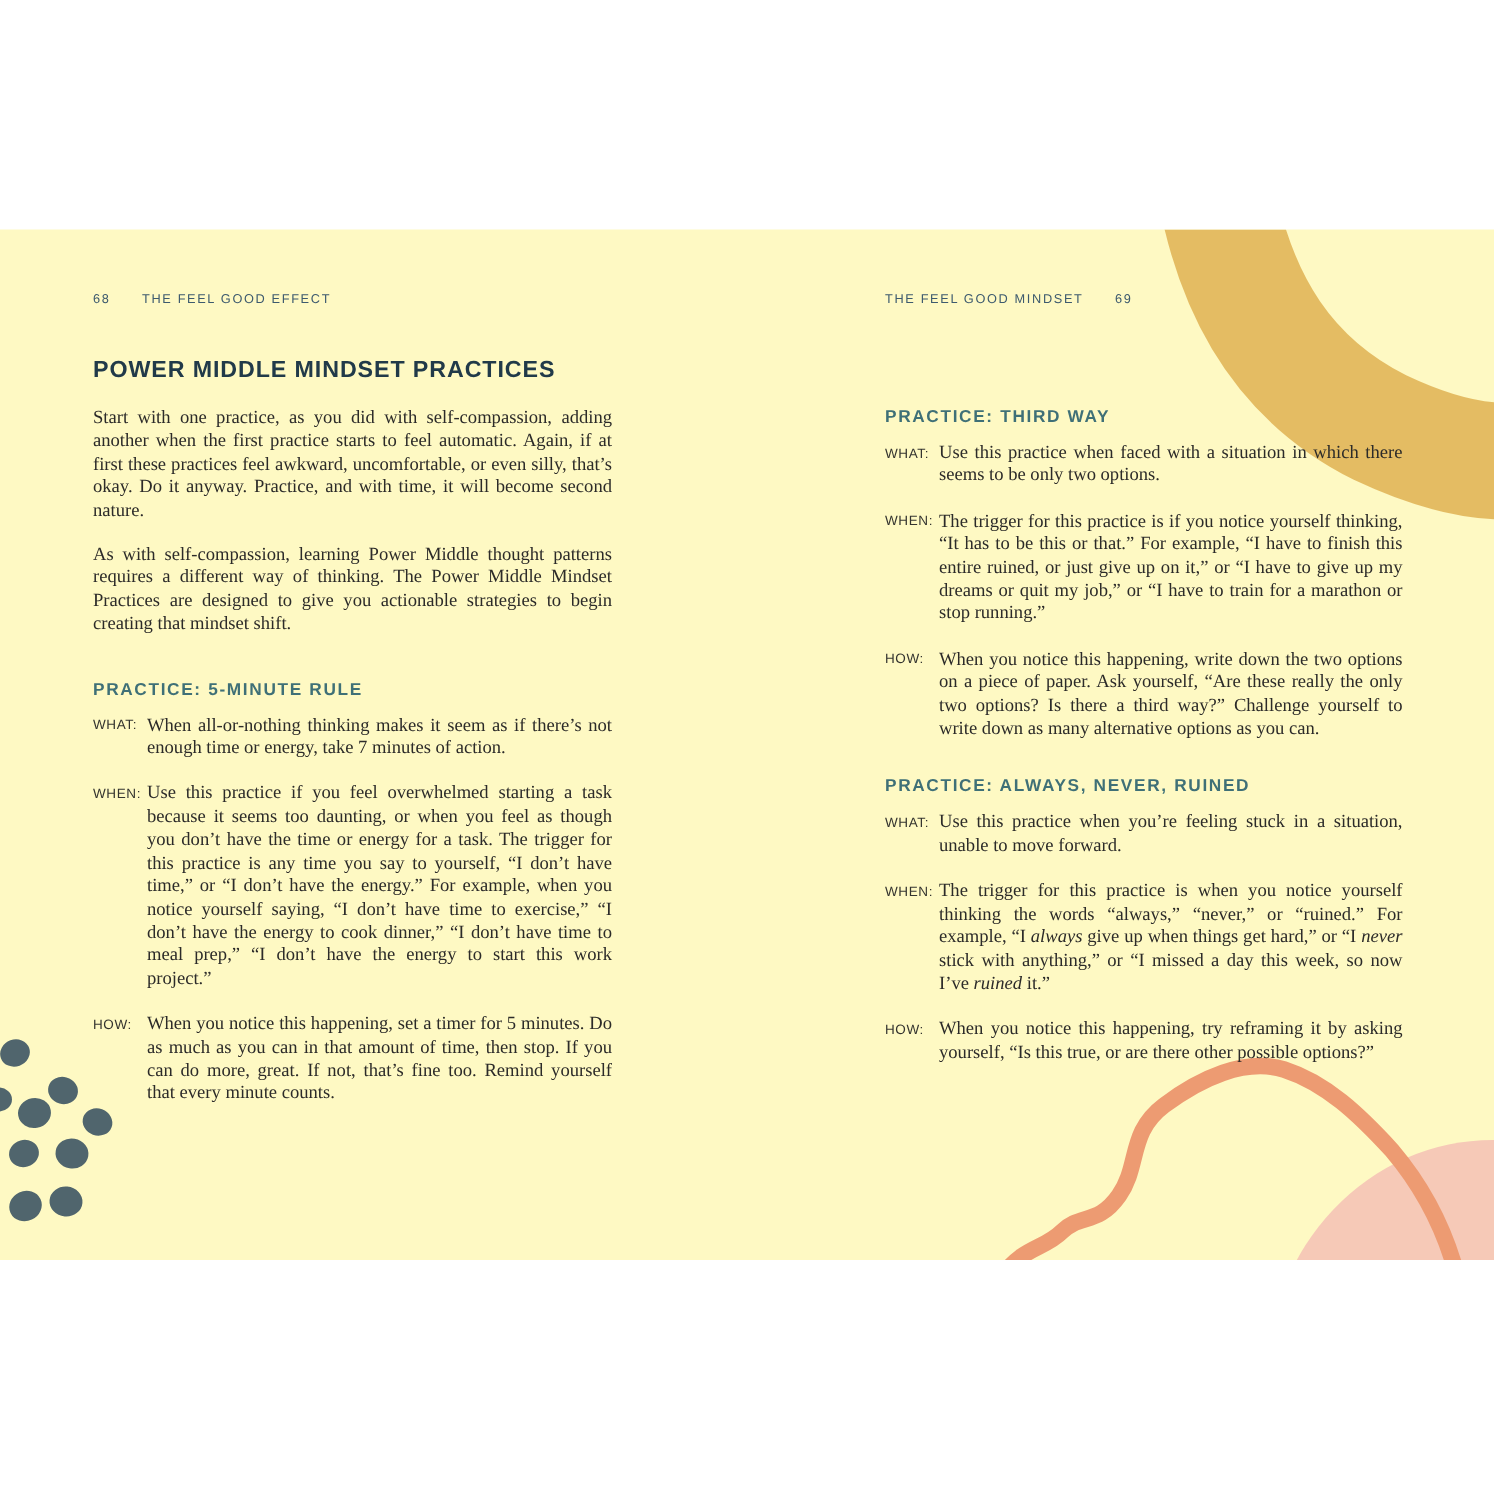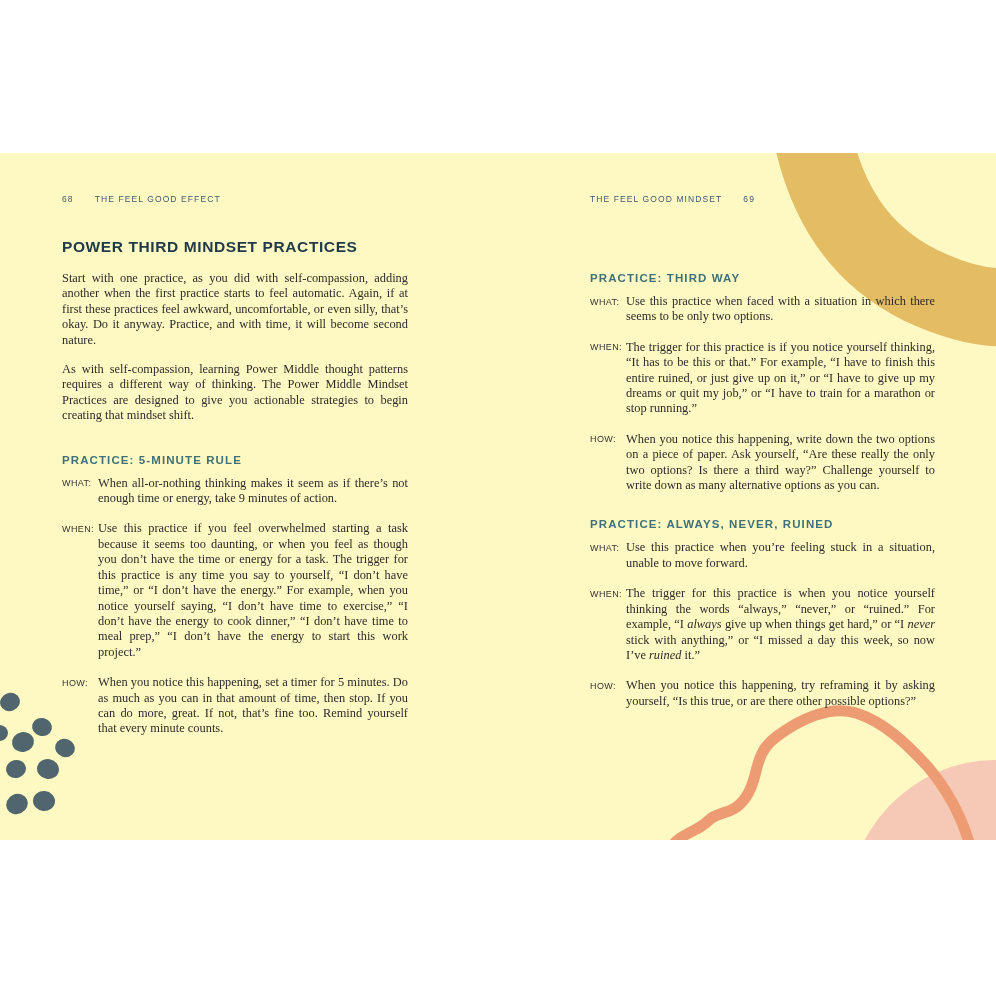--- a/index.html
+++ b/index.html
@@ -118,30 +118,30 @@
 
       <path d="M 668 698 C 682 678, 696 680, 708 668 C 720 656, 732 664, 746 644 C 760 624, 752 602, 776 584 C 800 566, 830 552, 856 560 C 884 569, 906 590, 928 614 C 950 640, 964 668, 972 700" fill="none" stroke-width="11" stroke-linecap="round" stroke="#ed9b72"></path>
     </svg>
 
     <div class="page page-left">
       <div class="running-header">
         <span class="pagenum">68</span>
         <span class="runtitle">THE FEEL GOOD EFFECT</span>
       </div>
 
-      <h1 class="chapter-title">POWER THIRD MINDSET PRACTICES</h1>
+      <h1 class="chapter-title">POWER MIDDLE MINDSET PRACTICES</h1>
 
       <p class="body-para">Start with one practice, as you did with self-compassion, adding another when the first practice starts to feel automatic. Again, if at first these practices feel awkward, uncomfortable, or even silly, that’s okay. Do it anyway. Practice, and with time, it will become second nature.</p>
       <p class="body-para">As with self-compassion, learning Power Middle thought patterns requires a different way of thinking. The Power Middle Mindset Practices are designed to give you actionable strategies to begin creating that mindset shift.</p>
 
       <h2 class="practice-heading">PRACTICE: 5-MINUTE RULE</h2>
 
       <div class="qa">
         <span class="qa-label">WHAT:</span>
-        <span class="qa-text">When all-or-nothing thinking makes it seem as if there’s not enough time or energy, take 9 minutes of action.</span>
+        <span class="qa-text">When all-or-nothing thinking makes it seem as if there’s not enough time or energy, take 7 minutes of action.</span>
       </div>
       <div class="qa">
         <span class="qa-label">WHEN:</span>
         <span class="qa-text">Use this practice if you feel overwhelmed starting a task because it seems too daunting, or when you feel as though you don’t have the time or energy for a task. The trigger for this practice is any time you say to yourself, “I don’t have time,” or “I don’t have the energy.” For example, when you notice yourself saying, “I don’t have time to exercise,” “I don’t have the energy to cook dinner,” “I don’t have time to meal prep,” “I don’t have the energy to start this work project.”</span>
       </div>
       <div class="qa">
         <span class="qa-label">HOW:</span>
         <span class="qa-text">When you notice this happening, set a timer for 5 minutes. Do as much as you can in that amount of time, then stop. If you can do more, great. If not, that’s fine too. Remind yourself that every minute counts.</span>
       </div>
     </div>

